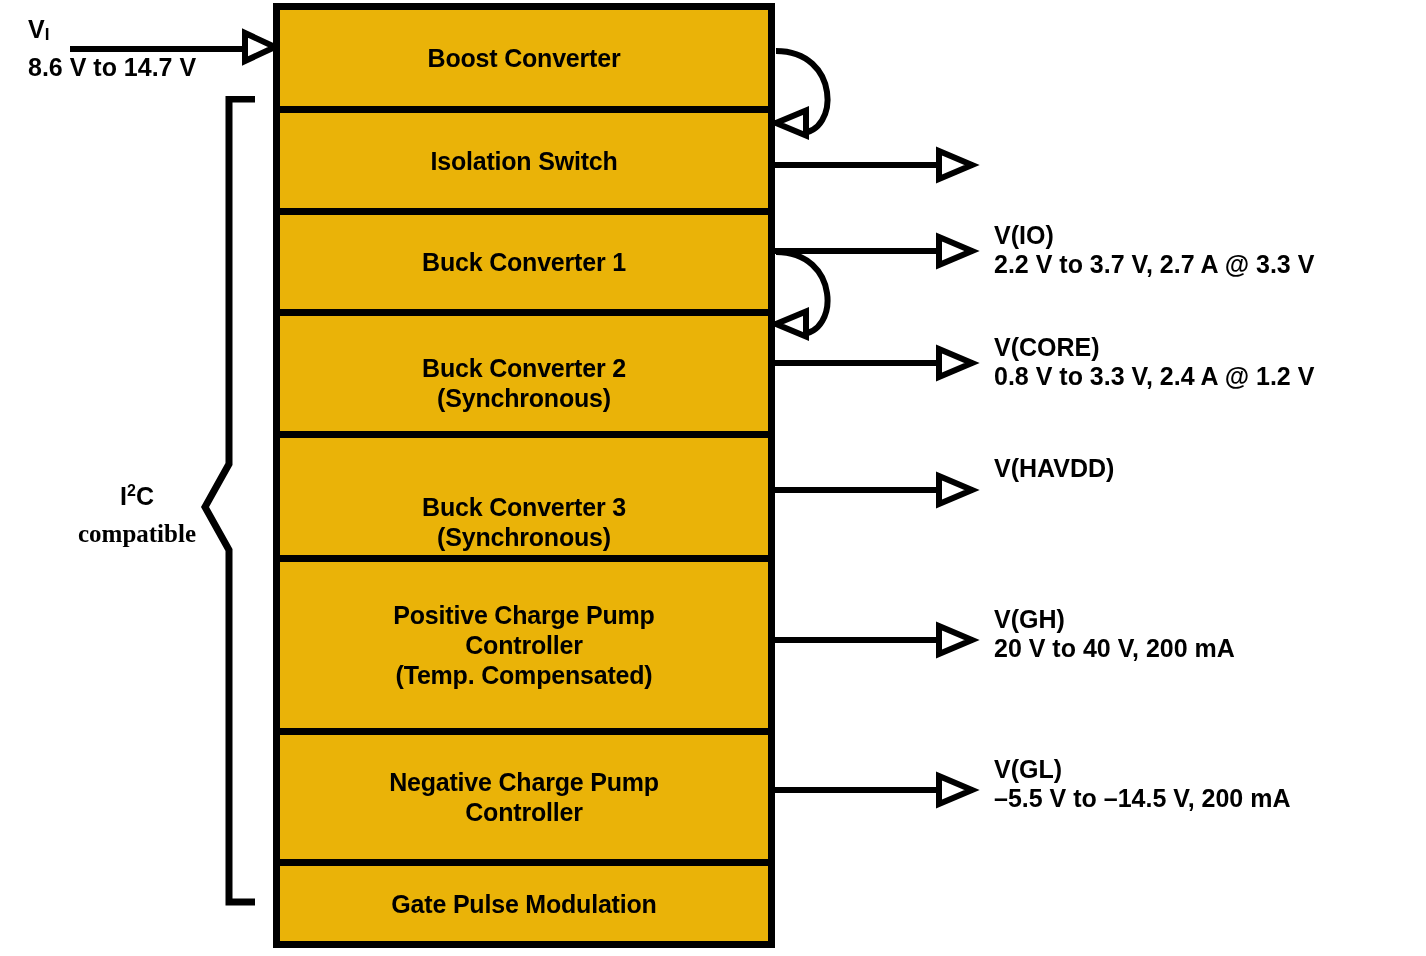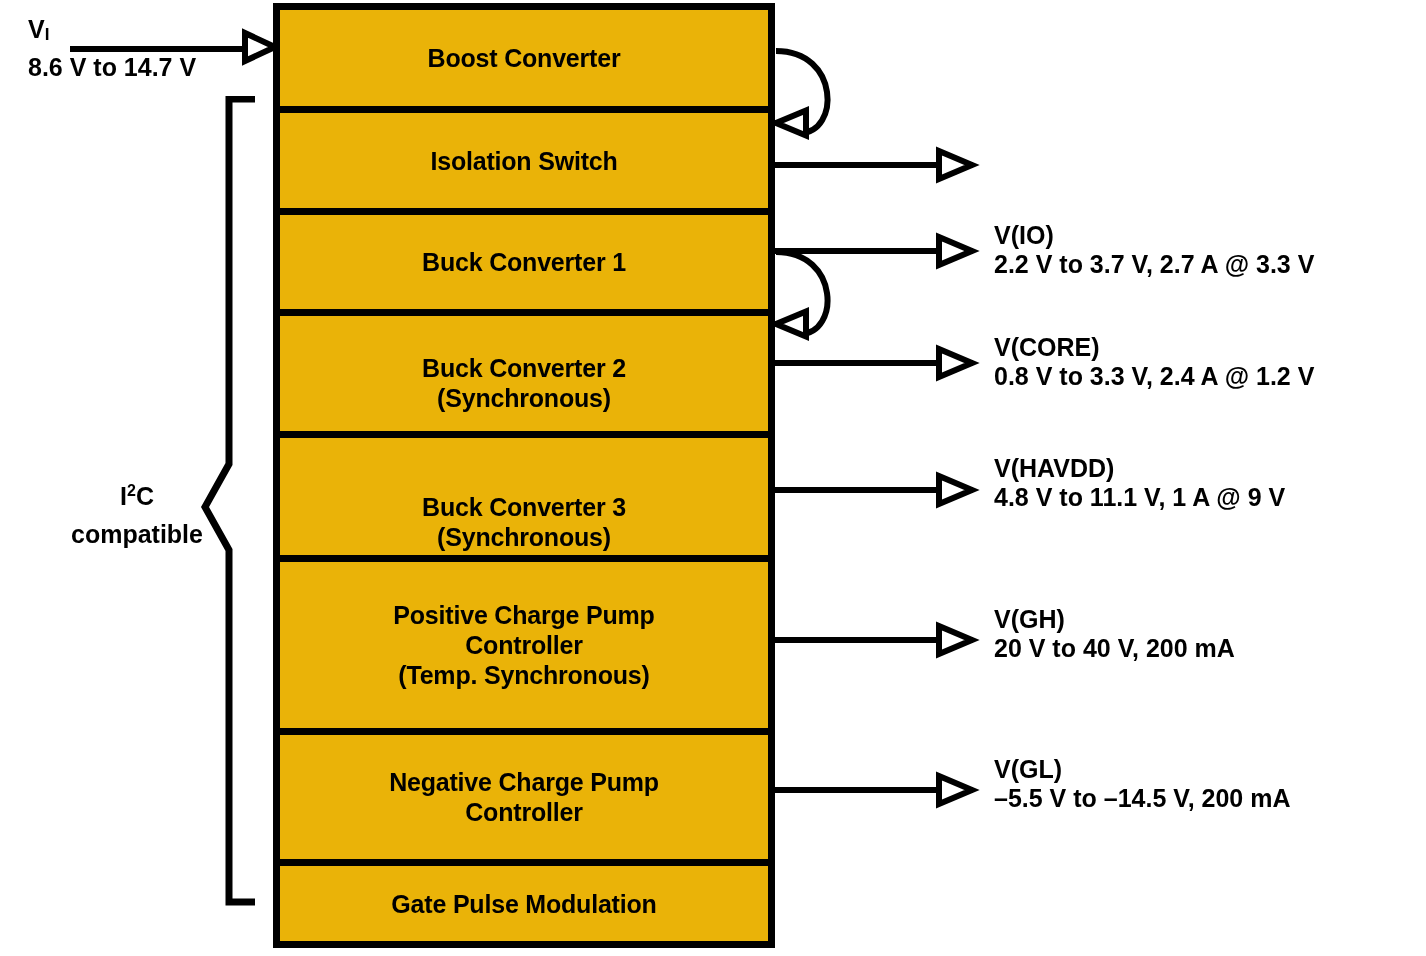--- a/index.html
+++ b/index.html
@@ -75,21 +75,21 @@
   <div class="hline" style="left:70px;top:46px;width:175px;"></div>
   <div class="arrow-right" style="left:242px;top:30px;">
     <svg width="38" height="34" viewBox="0 0 38 34">
         <path d="M3 3 L33 17 L3 31 Z" fill="#fff" stroke="#000" stroke-width="6" stroke-linejoin="miter"></path>
       </svg>
   </div>
 
   <div class="lbl center-txt" style="left:34px;top:481px;width:150px;text-align:center;">
     <span>I</span><span class="supr">2</span><span>C</span>
   </div>
-  <div class="lbl center-txt" style="left:10px;top:519px;width:198px;text-align:center;">compatible</div>
+  <div class="lbl center-txt" style="left:10px;top:519px;width:198px;text-align:center;font-family:Liberation Serif, serif;">compatible</div>
 
   <div style="position:absolute;left:196px;top:96px;">
     <svg width="70" height="814" viewBox="0 0 70 814">
       <path d="M59 3 L33 3 L33 368 L9 411 L33 454 L33 806 L59 806" fill="none" stroke="#000" stroke-width="7" stroke-linejoin="miter" stroke-linecap="butt"></path>
     </svg>
   </div>
 
   <div class="chip">
     <div class="blk" style="top:0px;height:96px;">
       <div class="inner">
@@ -125,21 +125,21 @@
         <div>Buck Converter 3</div>
         <div>(Synchronous)</div>
       </div>
     </div>
     <div class="divider" style="top:545px;"></div>
 
     <div class="blk" style="top:552px;height:166px;">
       <div class="inner">
         <div>Positive Charge Pump</div>
         <div>Controller</div>
-        <div>(Temp. Synchronous)</div>
+        <div>(Temp. Compensated)</div>
       </div>
     </div>
     <div class="divider" style="top:718px;"></div>
 
     <div class="blk" style="top:725px;height:124px;">
       <div class="inner">
         <div>Negative Charge Pump</div>
         <div>Controller</div>
       </div>
     </div>
@@ -196,21 +196,20 @@
   </div>
 
   <div class="hline" style="left:772px;top:487px;width:169px;"></div>
   <div class="arrow-right" style="left:935px;top:472px;">
     <svg width="42" height="36" viewBox="0 0 42 36">
         <path d="M4 4 L37 18 L4 32 Z" fill="#fff" stroke="#000" stroke-width="6" stroke-linejoin="miter"></path>
       </svg>
   </div>
   <div class="outblock" style="left:994px;top:455px;">
     <div class="l1"><span>V</span><span class="sub">(HAVDD)</span></div>
-    <div class="l2">4.8 V to 11.1 V, 1 A @ 9 V</div>
   </div>
 
   <div class="hline" style="left:772px;top:637px;width:169px;"></div>
   <div class="arrow-right" style="left:935px;top:622px;">
     <svg width="42" height="36" viewBox="0 0 42 36">
         <path d="M4 4 L37 18 L4 32 Z" fill="#fff" stroke="#000" stroke-width="6" stroke-linejoin="miter"></path>
       </svg>
   </div>
   <div class="outblock" style="left:994px;top:606px;">
     <div class="l1"><span>V</span><span class="sub">(GH)</span></div>

